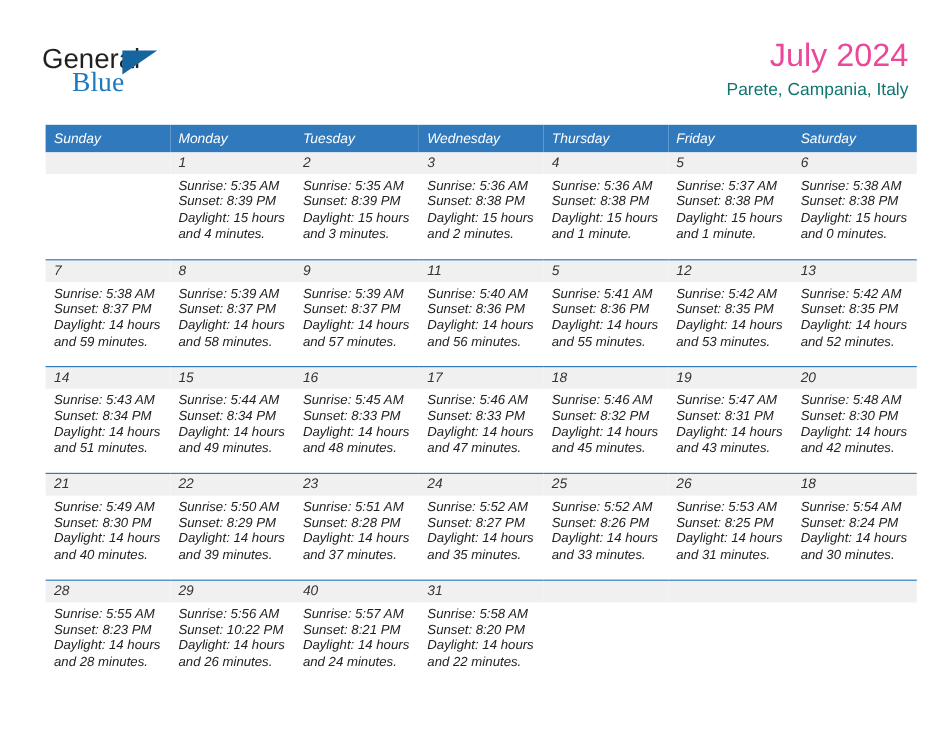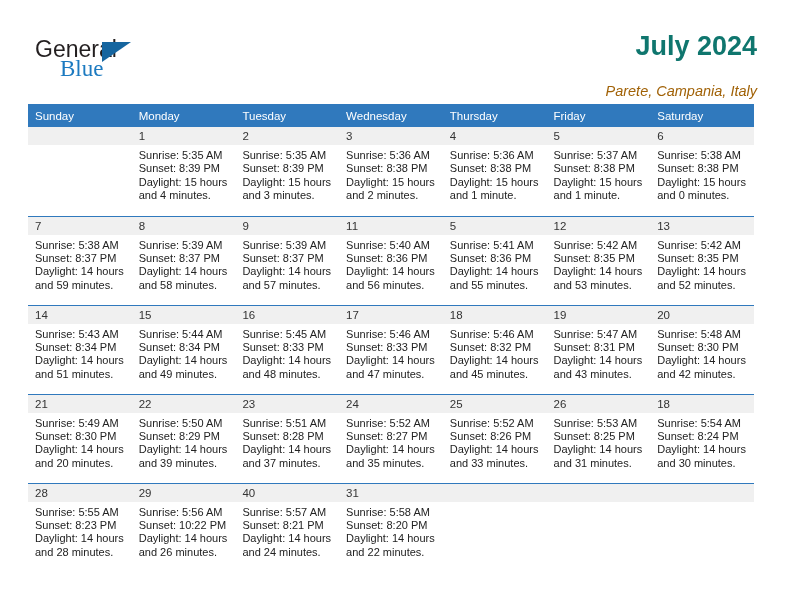--- a/index.html
+++ b/index.html
@@ -63,42 +63,42 @@
   }
 
   .title-block {
     position: absolute;
     right: 35px;
     top: 30px;
     text-align: right;
   }
   .cal-title {
     font-size: 27px;
+    color: #ec4899;
+    line-height: 32px;
+    font-weight: normal;
+    white-space: nowrap;
+  }
+  .cal-subtitle {
+    margin-top: 4px;
+    font-size: 14.5px;
     color: #0f766e;
-    line-height: 32px;
-    font-weight: bold;
-    white-space: nowrap;
-  }
-  .cal-subtitle {
-    margin-top: 20px;
-    font-size: 14.5px;
-    color: #a16207;
     line-height: 18px;
     white-space: nowrap;
-    font-style: italic;
   }
 
   
   .calendar {
     position: absolute;
-    left: 28px;
+    left: 38px;
     top: 104px;
     width: 726px;
     border-collapse: collapse;
     table-layout: fixed;
+    font-style: italic;
   }
   .calendar th {
     background: #3079bd;
     color: #ffffff;
     font-size: 11.5px;
     font-weight: normal;
     text-align: left;
     padding: 5px 0 5px 7px;
     height: 13px;
     border: none;
@@ -358,21 +358,21 @@
             </div>
           </td>
         </tr>
         <tr class="week-row">
           <td>
             <div class="daynum-band">21</div>
             <div class="cell-body">
               <div>Sunrise: 5:49 AM</div>
               <div>Sunset: 8:30 PM</div>
               <div>Daylight: 14 hours</div>
-              <div>and 20 minutes.</div>
+              <div>and 40 minutes.</div>
             </div>
           </td>
           <td>
             <div class="daynum-band">22</div>
             <div class="cell-body">
               <div>Sunrise: 5:50 AM</div>
               <div>Sunset: 8:29 PM</div>
               <div>Daylight: 14 hours</div>
               <div>and 39 minutes.</div>
             </div>

